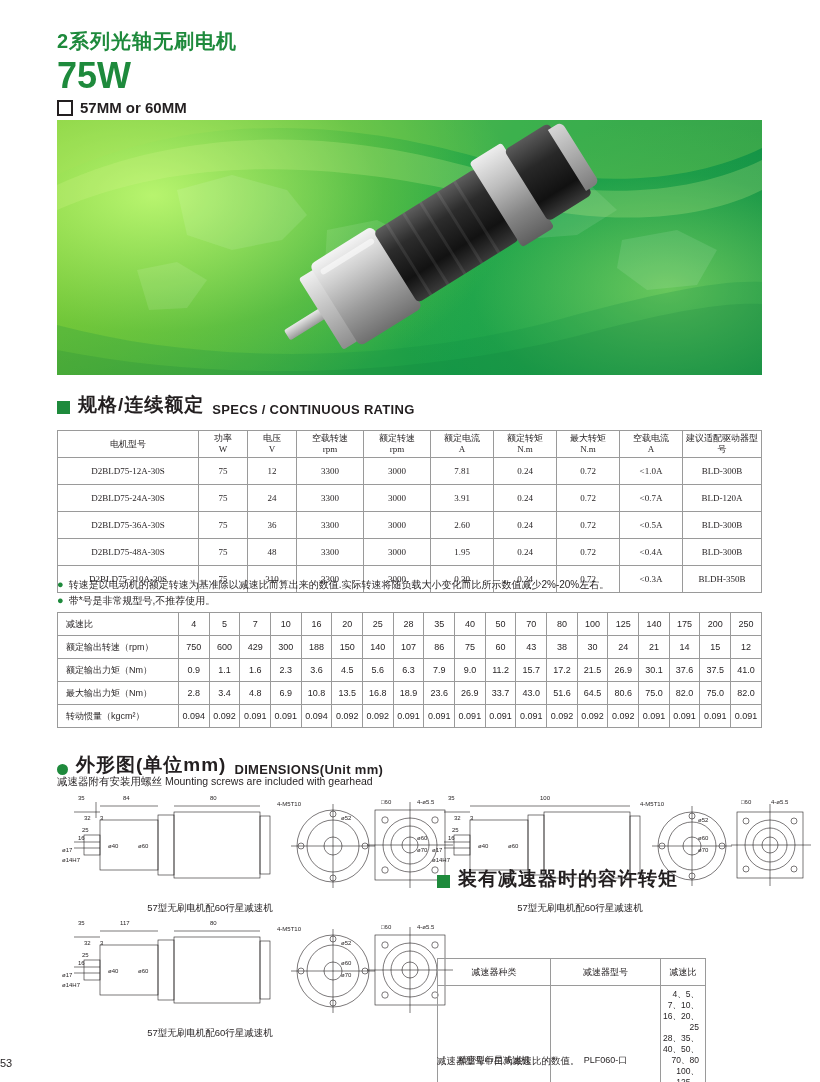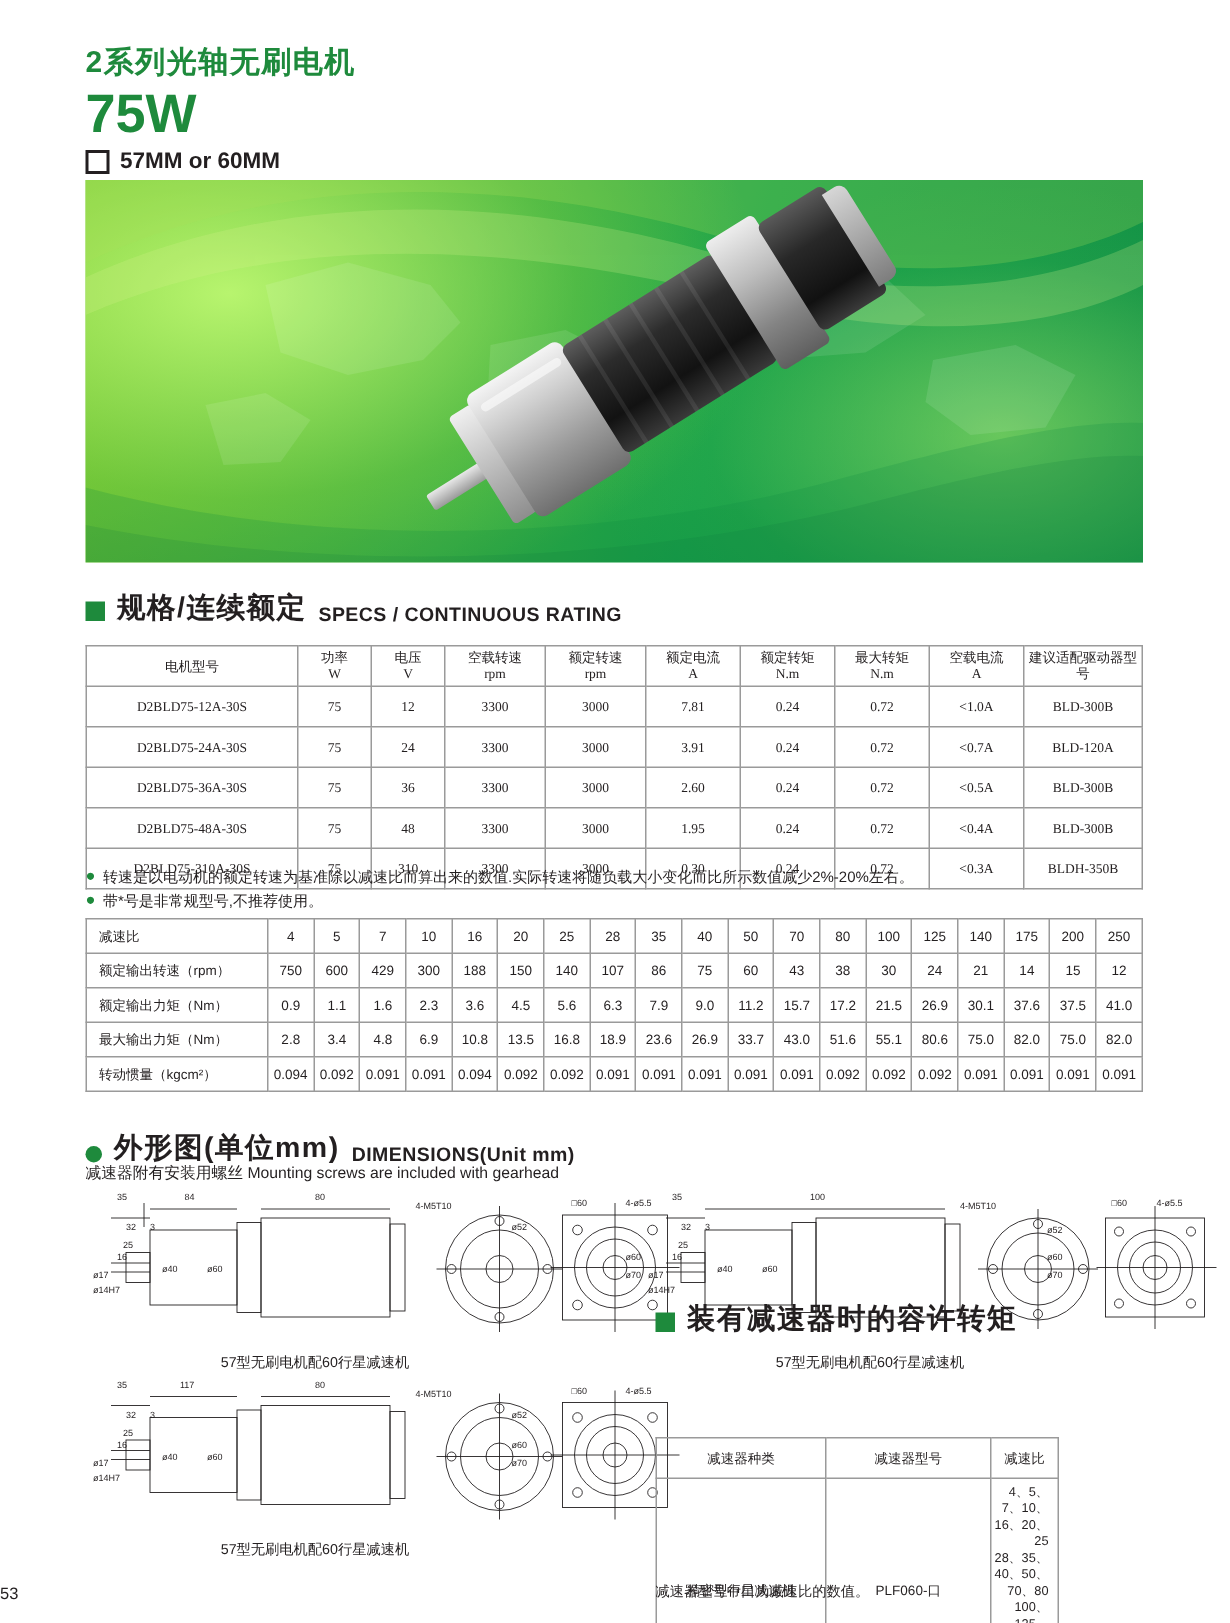--- a/index.html
+++ b/index.html
@@ -299,21 +299,21 @@
       <td>6.9</td>
       <td>10.8</td>
       <td>13.5</td>
       <td>16.8</td>
       <td>18.9</td>
       <td>23.6</td>
       <td>26.9</td>
       <td>33.7</td>
       <td>43.0</td>
       <td>51.6</td>
-      <td>55.1</td>
+      <td>64.5</td>
       <td>80.6</td>
       <td>75.0</td>
       <td>82.0</td>
       <td>75.0</td>
       <td>82.0</td>
     </tr>
     <tr>
       <td class="lbl">转动惯量（kgcm²）</td>
       <td>0.094</td>
       <td>0.092</td>

